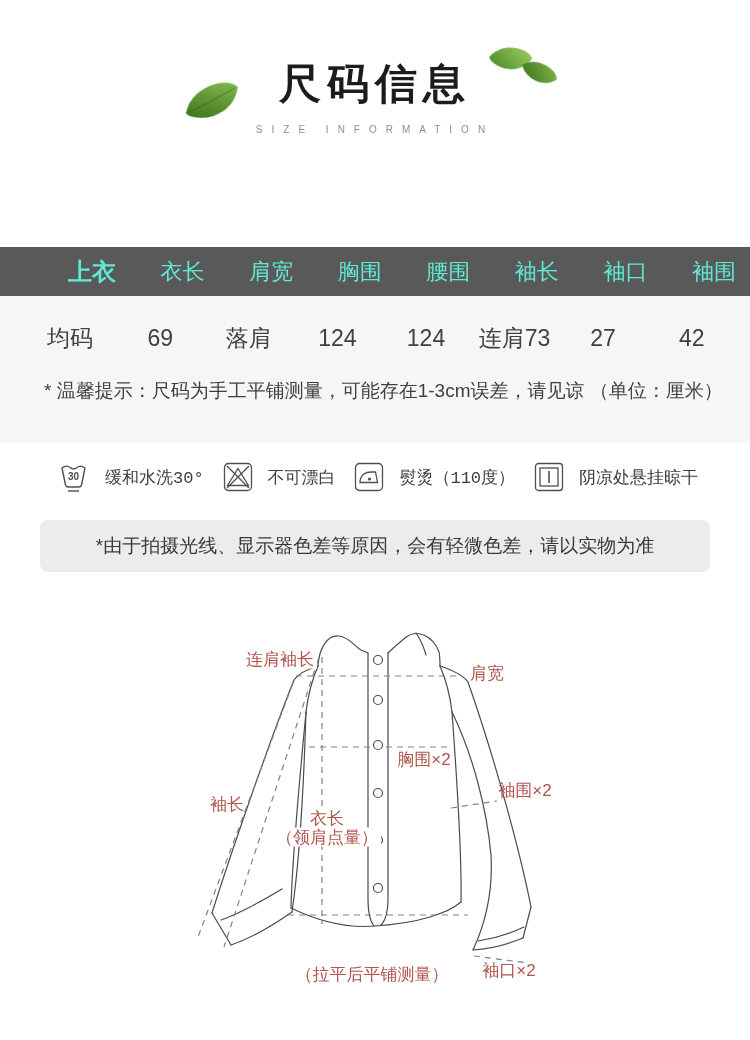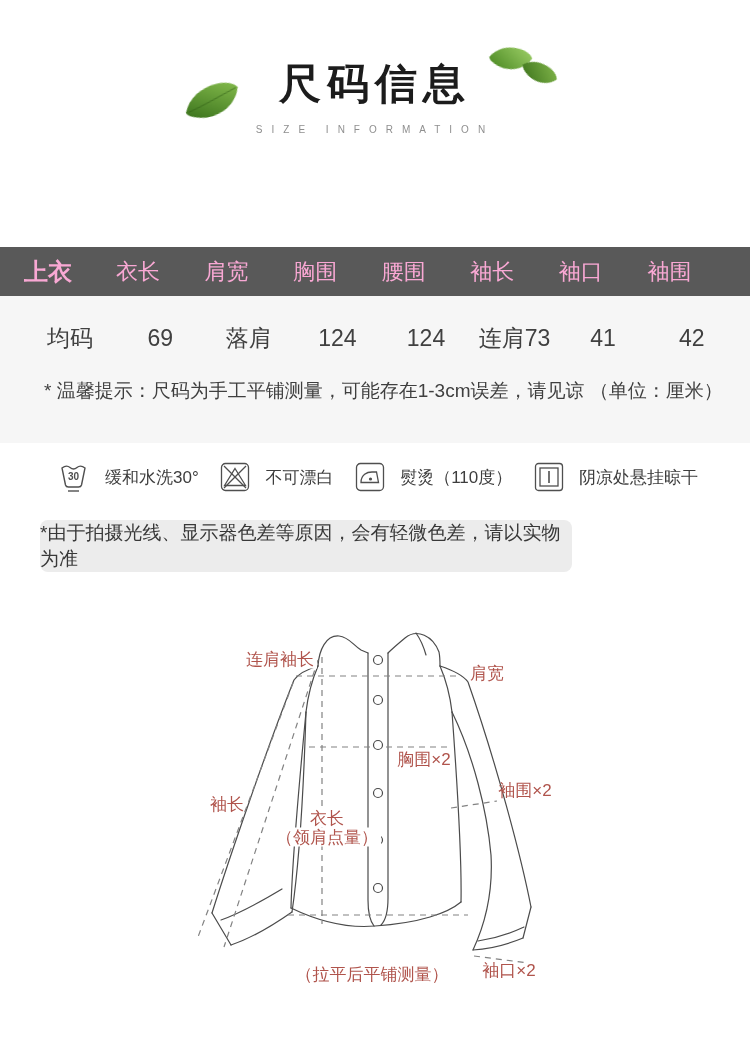--- a/index.html
+++ b/index.html
@@ -19,23 +19,23 @@
   .sub-title {
     margin-top:12px; font-size:10px; letter-spacing:9px; color:#8f8f8f;
   }
   .leaf { position:absolute; filter:blur(0.5px); }
   .leaf-1 { left:183px; top:82px; width:58px; height:38px; transform:rotate(-13deg); }
   .leaf-2 { left:489px; top:44px; width:43px; height:29px; transform:rotate(16deg); }
   .leaf-3 { left:521px; top:60px; width:37px; height:25px; transform:rotate(38deg); }
   
   .table-header {
     position:absolute; top:247px; left:0; width:750px; height:49px;
-    background:#595959; color:#f9a8d4;
+    background:#595959; color:#5eead4;
     display:grid; grid-template-columns:92px repeat(7,1fr);
-    padding:0 14px 0 24px; align-items:center; text-align:left;
+    padding:0 14px 0 24px; align-items:center; text-align:right;
     font-size:22px;
   }
   .table-header .cell-first { font-size:24px; font-weight:700; }
   .table-zone {
     position:absolute; top:296px; left:0; width:750px; height:147px;
     background:#f6f6f6;
   }
   .table-row {
     height:84px; display:grid; grid-template-columns:92px repeat(7,1fr);
     padding:0 14px 0 24px; align-items:center; text-align:center;
@@ -45,24 +45,24 @@
     padding-left:44px; font-size:19px; color:#3f3f3f; line-height:1.2;
   }
   
   .care-row {
     position:absolute; top:455px; left:0; width:750px; height:44px;
     display:flex; align-items:center; justify-content:space-between;
     padding:0 52px 0 60px;
   }
   .care-item { display:flex; align-items:center; gap:15px; }
   .care-item svg { display:block; }
-  .care-label { font-size:17px; color:#3d3d3d; white-space:nowrap; }
+  .care-label { font-size:17px; color:#3d3d3d; white-space:nowrap;font-family:Liberation Mono, monospace; }
   
   .notice-bar {
-    position:absolute; top:520px; left:40px; width:532px; height:52px;
+    position:absolute; top:520px; left:40px; width:670px; height:52px;
     background:#ececec; border-radius:8px;
     display:flex; align-items:center; justify-content:center;
     font-size:19px; color:#383838;
   }
   
   .diagram { position:absolute; top:600px; left:0; width:750px; height:420px; }
   .diagram svg { position:absolute; left:0; top:0; }
   .dlabel {
     position:absolute; transform:translate(-50%,-50%);
     font-size:17px; color:#b0544c; white-space:nowrap; line-height:1;
@@ -120,21 +120,21 @@
   </div>
 
   <div class="table-zone">
     <div class="table-row">
       <div>均码</div>
       <div>69</div>
       <div>落肩</div>
       <div>124</div>
       <div>124</div>
       <div>连肩73</div>
-      <div>41</div>
+      <div>27</div>
       <div>42</div>
     </div>
     <div class="size-tip">* 温馨提示：尺码为手工平铺测量，可能存在1-3cm误差，请见谅 （单位：厘米）</div>
   </div>
 
   <div class="care-row">
     <div class="care-item">
       <span>
         <svg width="30" height="32" viewBox="0 0 30 32" fill="none" stroke="#4f4f4f" stroke-width="1.4">
           <path d="M2,7 Q6.5,3.5 10,6.5 Q13.5,9.5 17,6.5 Q20.5,3.5 25,7 L21.5,24 Q21,26 18.5,26 L8.5,26 Q6,26 5.5,24 Z"></path>

